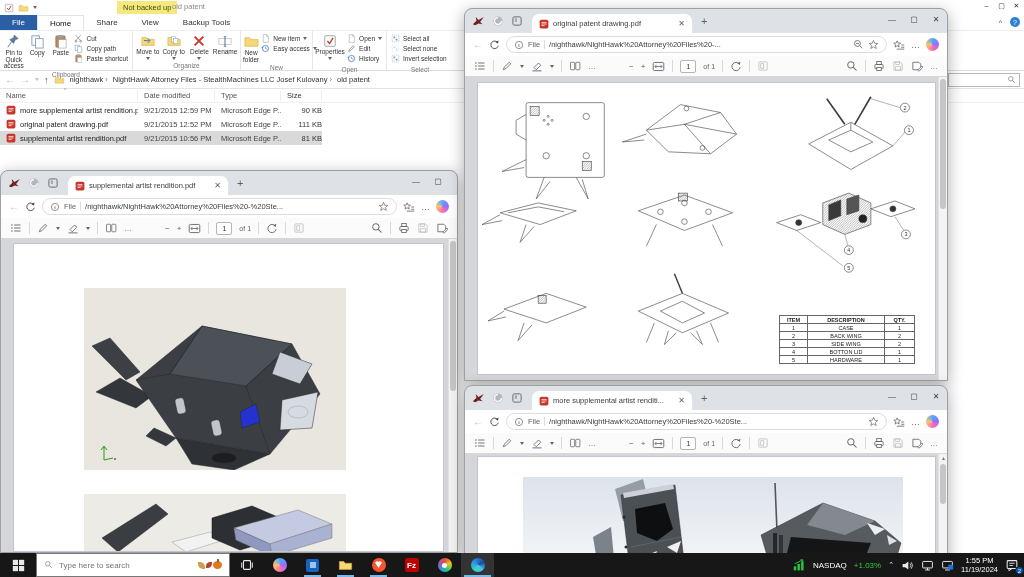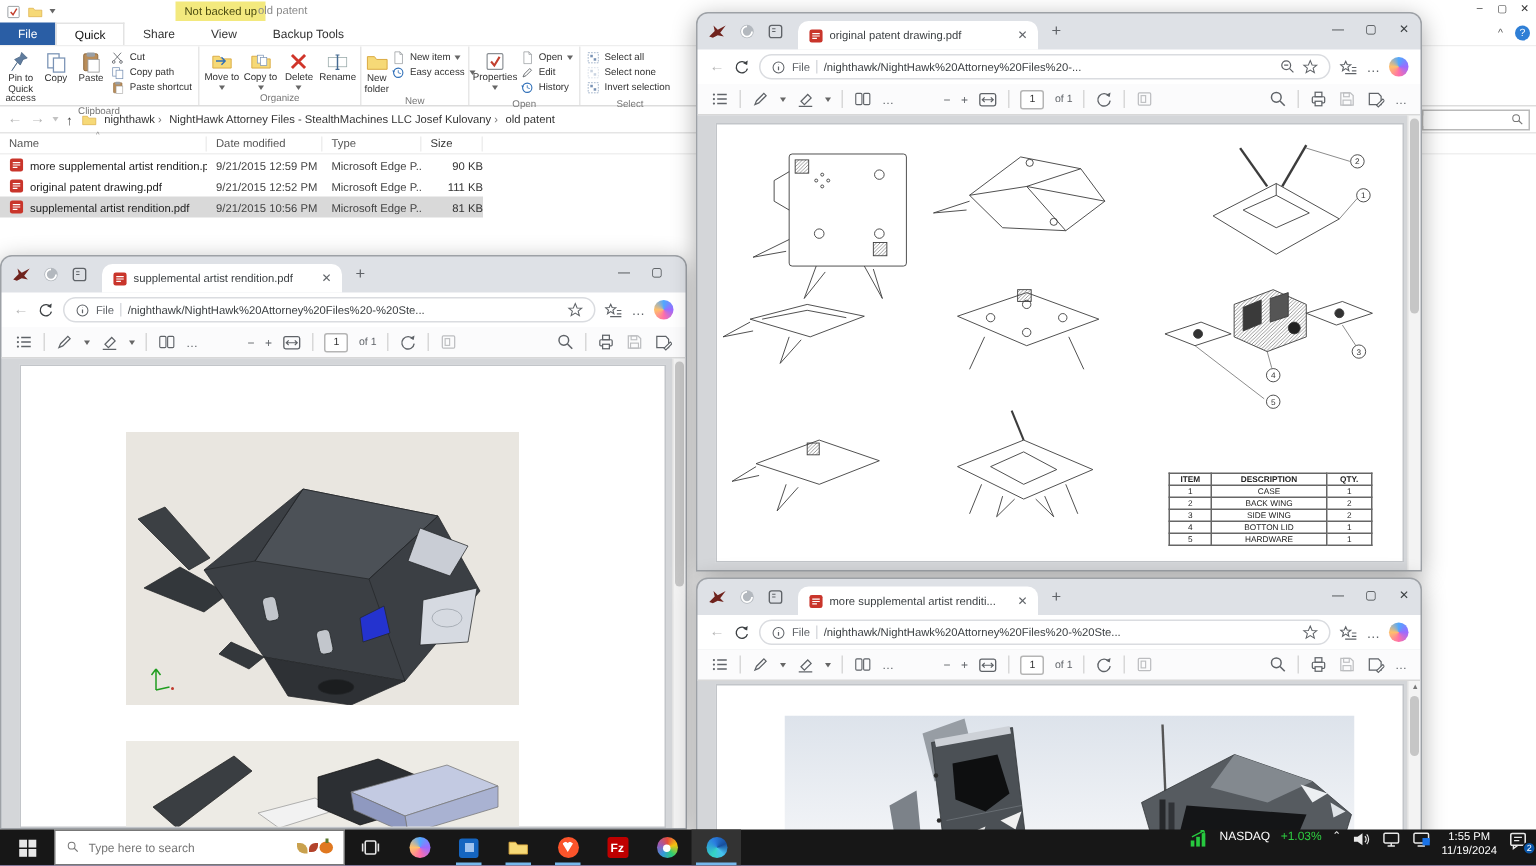--- a/index.html
+++ b/index.html
@@ -86,21 +86,21 @@
   .tbi.active::after{content:"";position:absolute;bottom:0;left:3px;right:3px;height:2px;background:#76b9ed;}
   .appc{width:14px;height:14px;border-radius:50%;}
   .edgeic{background:conic-gradient(from 210deg,#35d4c3,#2a7de1 35%,#174f9e 60%,#47c1f0 80%,#35d4c3);}
   .braveic{background:#fb542b;position:relative;overflow:hidden;}
   .braveic::after{content:"";position:absolute;left:3.5px;top:3px;width:7px;height:7px;background:#fff;clip-path:polygon(50% 100%,0 20%,30% 0,50% 15%,70% 0,100% 20%);}
   .fzic{width:14px;height:14px;background:#bf0000;color:#fff;font-size:8px;font-weight:bold;display:flex;align-items:center;justify-content:center;border-radius:2px;}
   .blueapp{width:13px;height:13px;background:#1565c0;border-radius:2px;display:flex;align-items:center;justify-content:center;}
   .blueapp i{width:6px;height:6px;background:#9fc3ef;display:block;}
   .paletteic{background:conic-gradient(#e74c3c,#f1c40f,#2ecc71,#3498db,#9b59b6,#e74c3c);position:relative;}
   .paletteic::after{content:"";position:absolute;left:4.5px;top:4.5px;width:5px;height:5px;border-radius:50%;background:#fff;}
-  .tray{margin-left:auto;display:flex;align-items:flex-start;gap:7px;padding-right:5px;}
+  .tray{margin-left:auto;display:flex;align-items:center;gap:7px;padding-right:5px;}
   .tk-name{color:#fff;font-size:8px;}
   .tk-chg{color:#2ecc40;font-size:8px;}
   .chev{color:#e8e8e8;font-size:7px;}
   .clock{color:#fff;font-size:7.5px;line-height:9px;text-align:center;}
   .action{position:relative;display:flex;}
   .badge{position:absolute;right:-5px;bottom:-3px;width:9px;height:9px;border-radius:50%;background:#0a56a8;color:#fff;font-size:6px;display:flex;align-items:center;justify-content:center;border:1px solid #171717;}
 </style>
 </head>
 <body>
 
@@ -301,21 +301,21 @@
         <div class="fx-cap">–</div>
         <div class="fx-cap">▢</div>
         <div class="fx-cap">✕</div>
       </div>
     </div>
     <div class="fx-tabs">
       <div class="fx-tab file">
           <span>File</span>
         </div>
       <div class="fx-tab sel">
-          <span>Quick</span>
+          <span>Home</span>
         </div>
       <div class="fx-tab">
           <span>Share</span>
         </div>
       <div class="fx-tab">
           <span>View</span>
         </div>
       <div class="fx-tab">
           <span>Backup Tools</span>
         </div>

